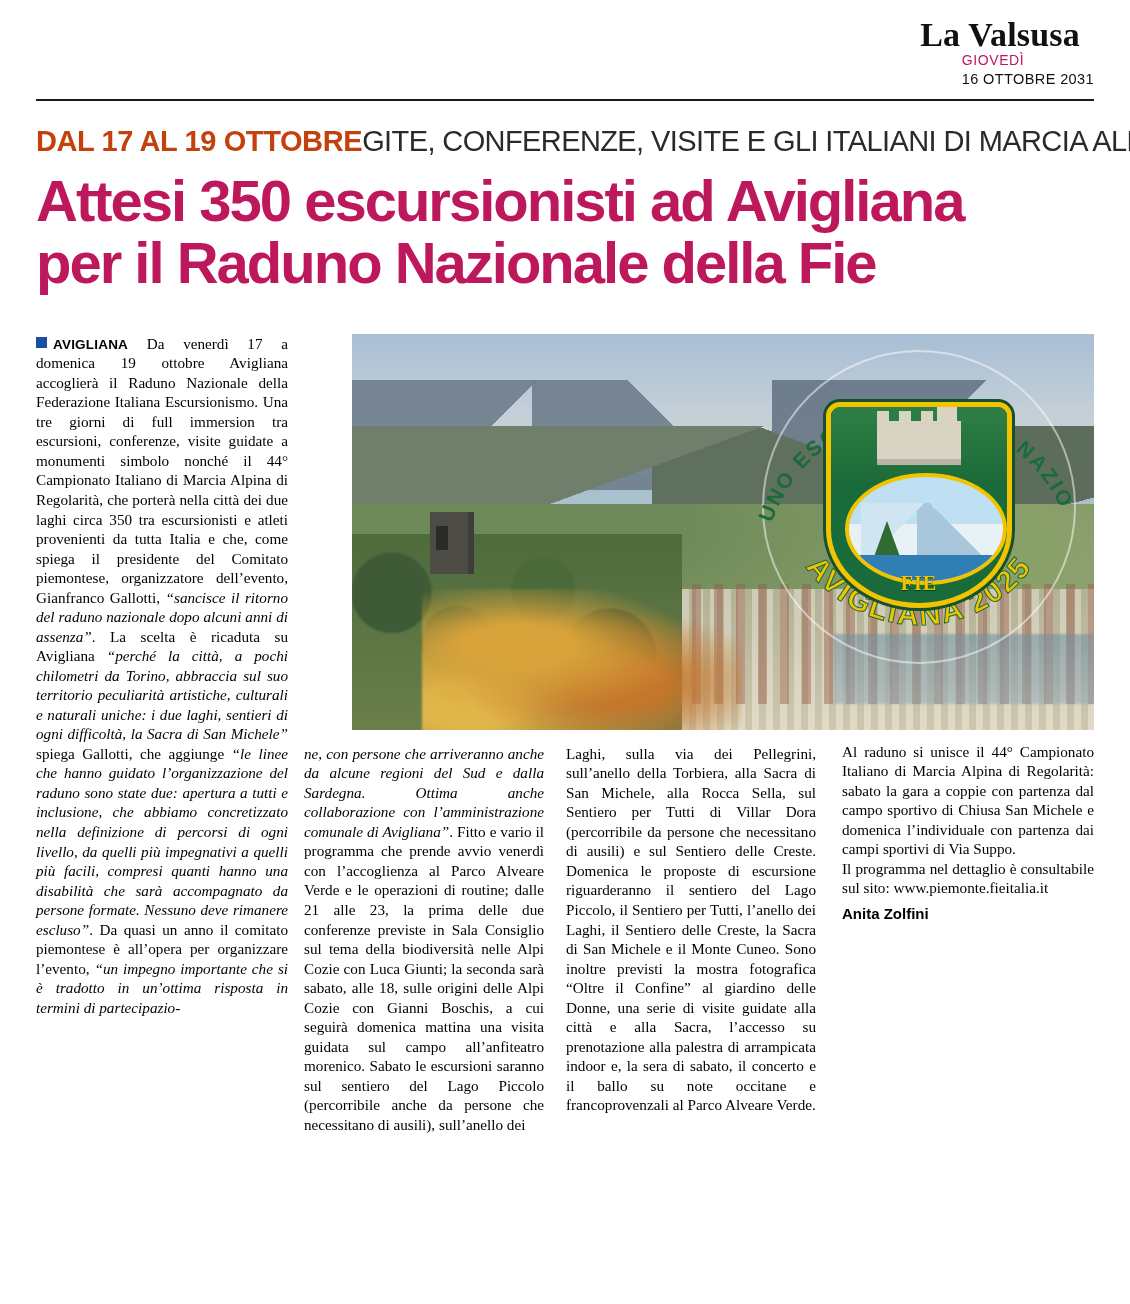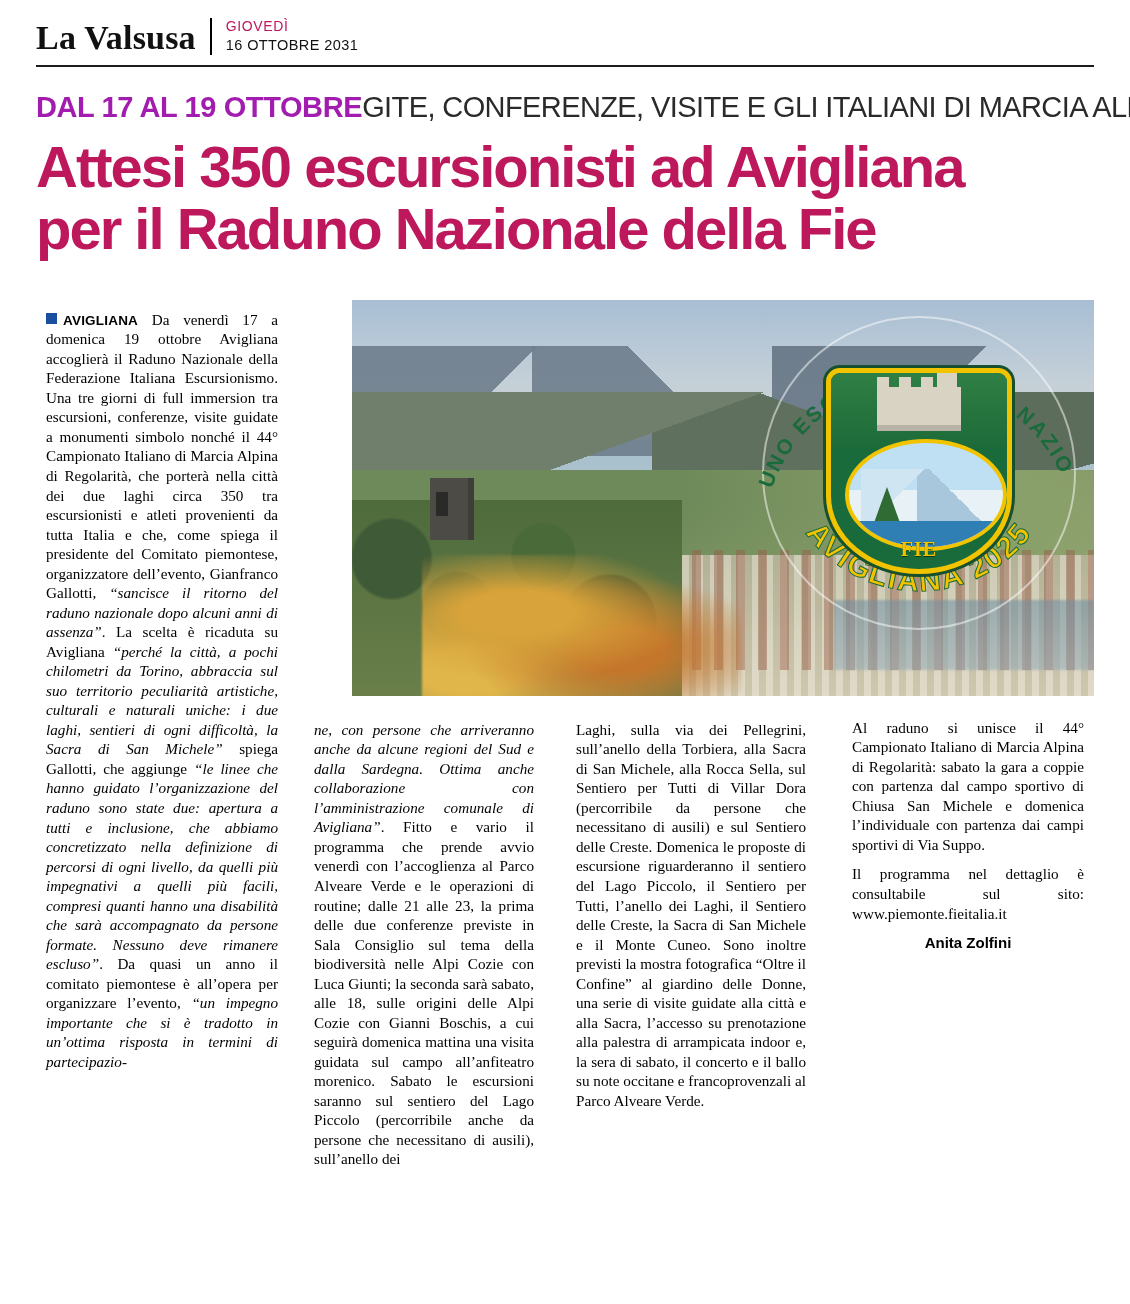--- a/index.html
+++ b/index.html
@@ -22,20 +22,21 @@
     box-sizing: border-box;
     padding: 0 36px;
   }
 
   
   .masthead {
     display: flex;
     align-items: flex-end;
     padding-top: 18px;
     padding-bottom: 8px;
+    flex-direction: column;
   }
   .masthead-title {
     font-family: "Liberation Serif", serif;
     font-size: 34px;
     font-weight: bold;
     letter-spacing: .2px;
     line-height: 1;
     padding-right: 14px;
     color: #111;
   }
@@ -69,21 +70,21 @@
   
   .kicker {
     margin-top: 26px;
     font-family: "Liberation Sans", sans-serif;
     font-size: 29px;
     letter-spacing: -.4px;
     white-space: nowrap;
     line-height: 1;
   }
   .kicker .k-strong {
-    color: #a21caf;
+    color: #c2410c;
     font-weight: bold;
   }
   .kicker .k-rest {
     color: #2a2a2a;
     font-weight: normal;
     letter-spacing: -.6px;
   }
 
   
   .headline {
@@ -249,21 +250,21 @@
     font-size:20px; color:#f2c400; letter-spacing:1px;
     text-shadow:0 1px 0 #0a3a1e;
   }
   .col {
     font-size: 15.2px;
     line-height: 1.285;
     text-align: justify;
     hyphens: auto;
     -webkit-hyphens: auto;
   }
-  .col p { margin: 10px; }
+  .col p { margin: 0; }
   .col p + p { text-indent: 0; }
 
   .col1 {
     position: absolute;
     left: 0; top: 0;
     width: 252px;
   }
   .col2 { position:absolute; left: 268px; top: 410px; width: 240px; }
   .col3 { position:absolute; left: 530px; top: 410px; width: 250px; }
   .col4 { position:absolute; left: 806px; top: 408px; width: 252px; }
@@ -271,21 +272,21 @@
   .sqr {
     display:inline-block; width:11px; height:11px; background:#1a4fa0;
     margin-right:6px; vertical-align:1px;
   }
   .place {
     font-family:"Liberation Sans", sans-serif;
     font-weight:bold; font-size:13.5px; letter-spacing:.2px;
   }
   i.it { font-style: italic; }
   .byline {
-    text-align: center;
+    text-align: left;
     font-family:"Liberation Sans", sans-serif;
     font-weight:bold;
     font-size:15px;
     margin-top: 6px;
   }
 </style>
 </head>
 <body>
 
 <div class="page">

